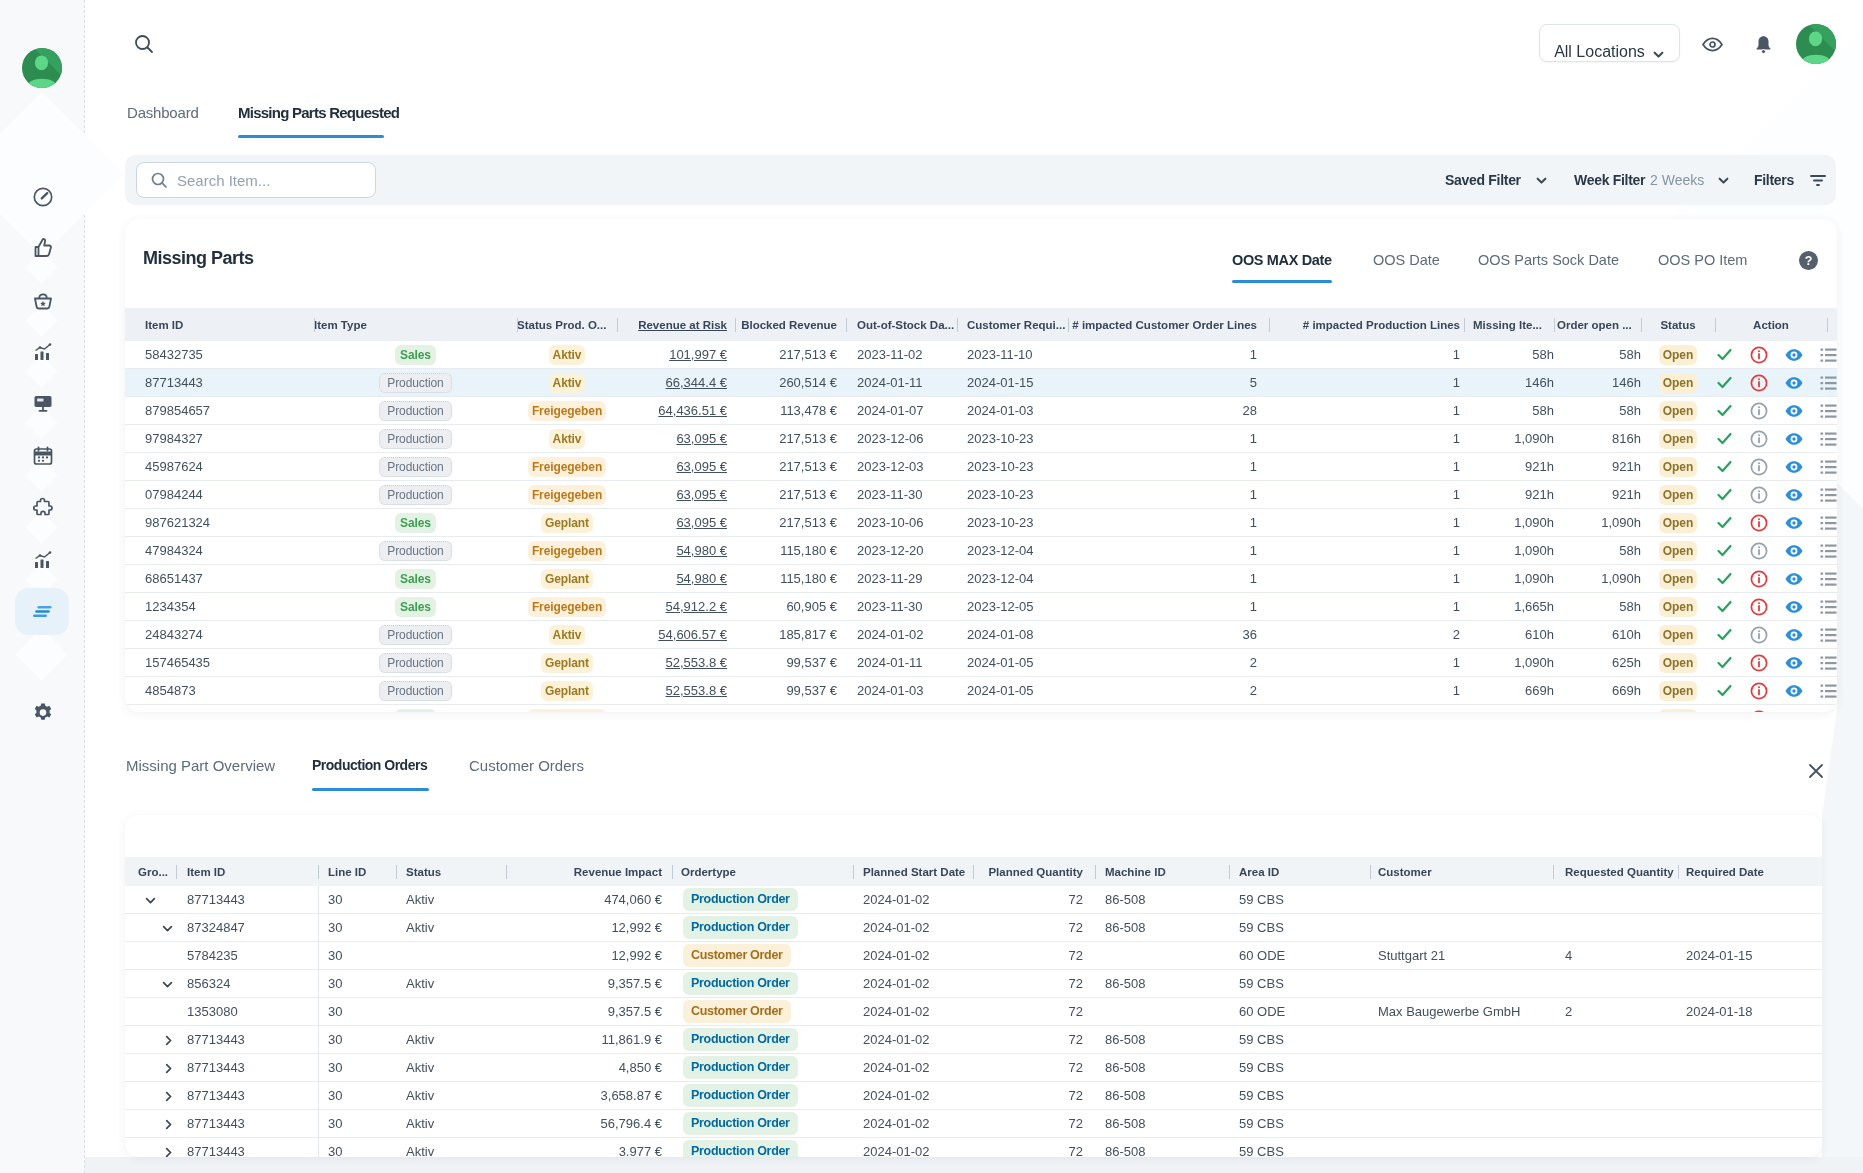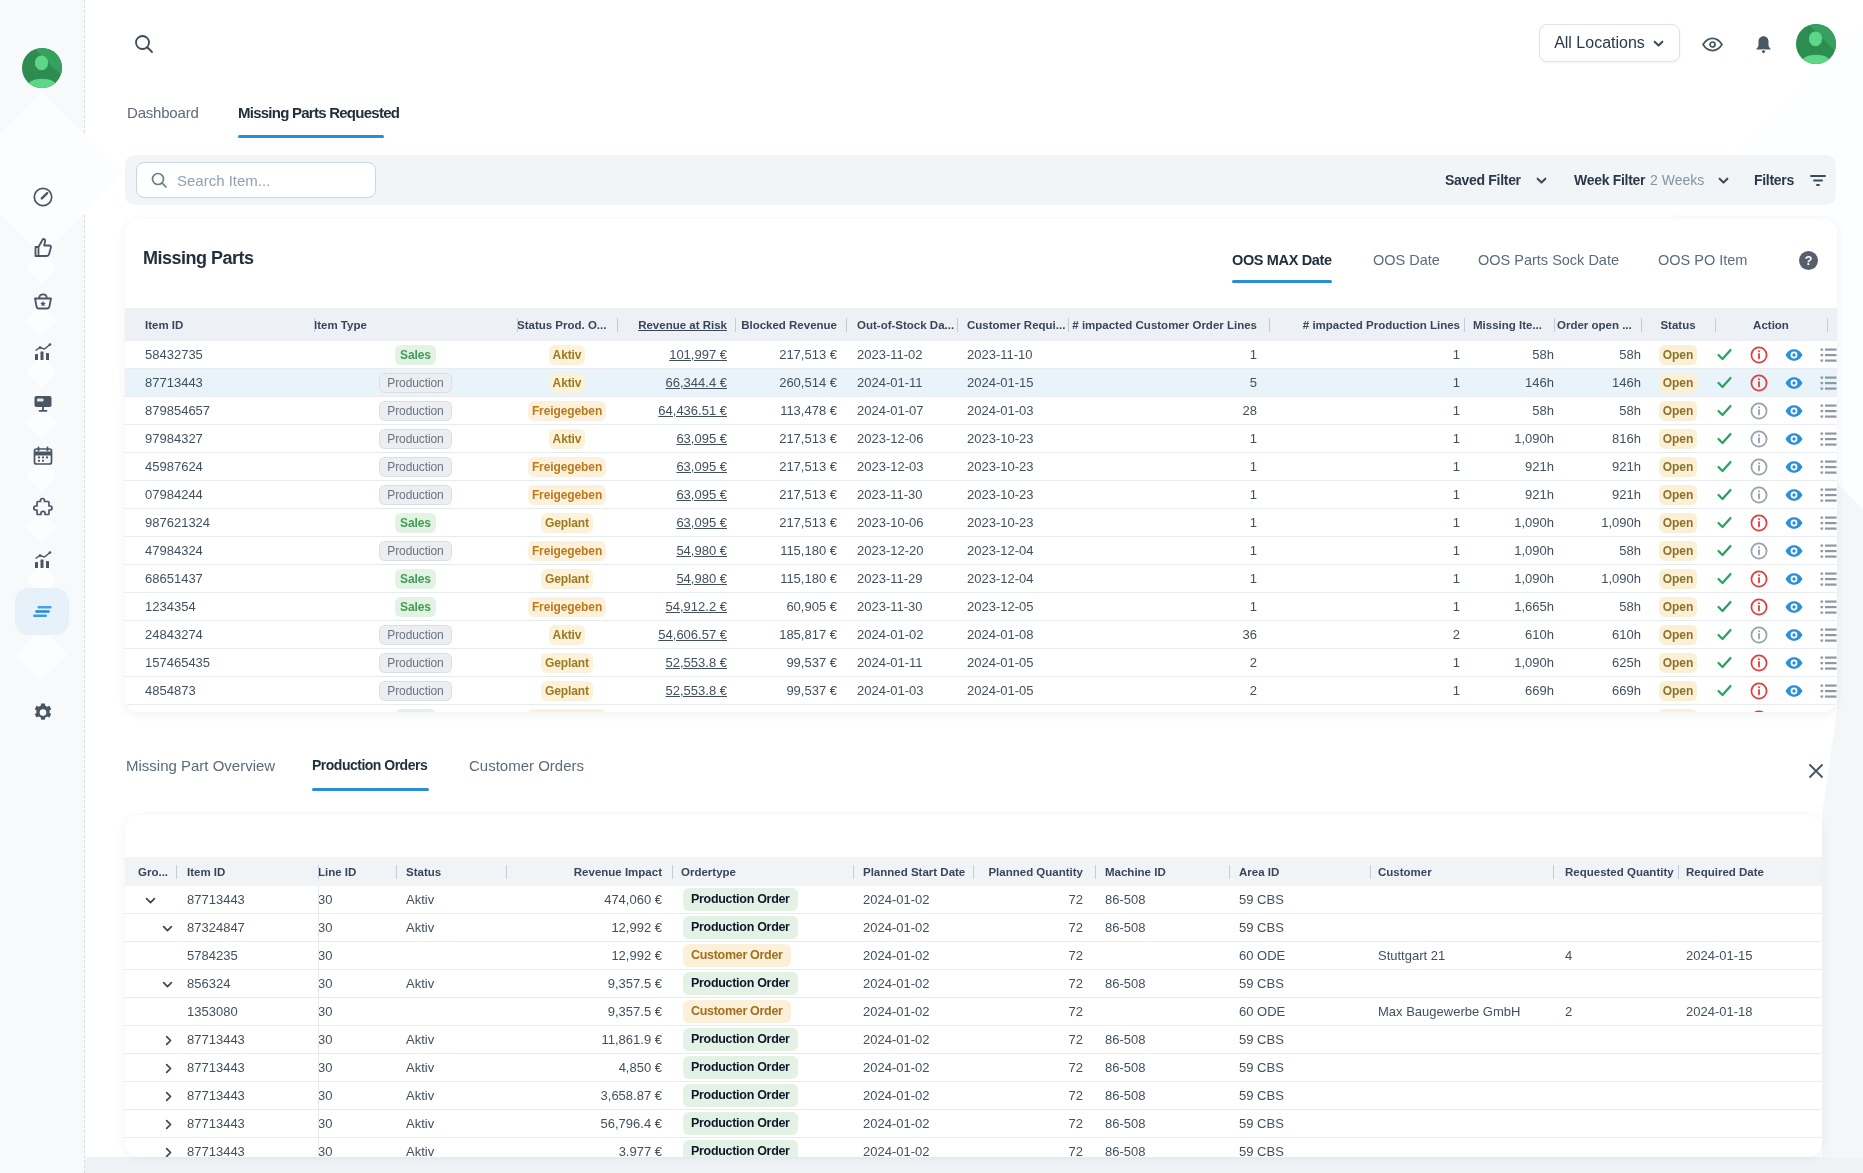--- a/index.html
+++ b/index.html
@@ -15,21 +15,21 @@
   display:flex; align-items:center; justify-content:center; }
 #sb-avatar { position:absolute; left:22px; top:48px; z-index:2; }
 
 
 #topsearch { position:absolute; left:133px; top:33px; }
 .toptab { position:absolute; top:104px; font-size:15px; color:#5d6b7a; letter-spacing:-0.2px; }
 .toptab.on { color:#22303e; font-weight:bold; letter-spacing:-0.75px; }
 #tabline { position:absolute; left:238px; top:135px; width:146px; height:3px; background:#2b8dd6; border-radius:2px; }
 #locbtn { position:absolute; left:1539px; top:24px; width:141px; height:38px; background:#fff;
   border:1px solid #dce3e9; border-radius:8px; box-shadow:0 1px 2px rgba(40,60,80,.05);
-  font-size:16px; color:#2b3847; display:flex; align-items:center; justify-content:center; gap:7px; }
+  font-size:16px; color:#2b3847; display:flex; align-items:flex-end; justify-content:center; gap:7px; }
 #eyetop { position:absolute; left:1702px; top:36px; }
 #belltop { position:absolute; left:1755px; top:35px; }
 #avtop { position:absolute; left:1796px; top:24px; }
 #av-tri { position:absolute; left:1730px; top:8px; width:520px; height:520px; transform:rotate(45deg); background:#fdfeff; z-index:0; }
 #rbg1 { position:absolute; left:1837px; top:100px; width:26px; height:612px; background:#f4f7f9; }
 #rbg2 { position:absolute; left:1822px; top:712px; width:41px; height:103px; background:#f4f7f9;
   clip-path:polygon(36% 0, 100% 0, 100% 100%, 0 100%); }
 #rbg3 { position:absolute; left:1822px; top:815px; width:41px; height:342px; background:#f4f7f9; }
 
 
@@ -71,21 +71,21 @@
 .c6{left:721px;width:111px;text-align:left;padding-left:11px;}
 .c7{left:832px;width:111px;text-align:left;padding-left:10px;}
 .c8{left:943px;width:201px;text-align:right;padding-right:12px;}
 .c9{left:1144px;width:200px;text-align:center;padding-right:9px;padding-left:16px;}
 .c10{left:1344px;width:85px;text-align:left;padding-left:4px;}
 .c11{left:1429px;width:87px;text-align:left;padding-left:3px;}
 .c12{left:1516px;width:74px;text-align:center;}
 .c13{left:1590px;width:112px;text-align:center;}
 .b1{left:0px;width:51px;text-align:left;padding-left:13px;}
 .b2{left:51px;width:142px;text-align:left;padding-left:11px;}
-.b3{left:193px;width:78px;text-align:center;}
+.b3{left:193px;width:78px;text-align:center;padding-left:10px;}
 .b4{left:271px;width:110px;text-align:left;padding-left:10px;}
 .b5{left:381px;width:166px;text-align:right;padding-right:10px;}
 .b6{left:547px;width:181px;text-align:left;padding-left:9px;}
 .b7{left:728px;width:120px;text-align:left;padding-left:10px;}
 .b8{left:848px;width:122px;text-align:right;padding-right:12px;}
 .b9{left:970px;width:134px;text-align:left;padding-left:10px;}
 .b10{left:1104px;width:141px;text-align:left;padding-left:10px;}
 .b11{left:1245px;width:183px;text-align:left;padding-left:8px;}
 .b12{left:1428px;width:125px;text-align:left;padding-left:12px;}
 .b13{left:1553px;width:144px;text-align:left;padding-left:8px;}
@@ -96,21 +96,21 @@
 .r1.hl { background:#e9f3fa; }
 .acticons { position:absolute; left:1591px; top:50%; transform:translateY(-50%); display:flex; align-items:center; gap:17px; height:18px; }
 
 
 .chip { display:inline-block; padding:4px 5px; border-radius:6px; font-size:12px; font-weight:bold; line-height:1; letter-spacing:-0.1px; }
 .chip-sales { background:#e3f2e5; color:#3ea050; }
 .chip-prod { background:#eceef1; color:#697582; outline:1px dotted #c9cfd7; outline-offset:-1px; font-weight:normal; padding:4px 8px; }
 .chip-amber { background:#fcf2d9; color:#9d7a20; padding:4px 4px; }
 .chip-orange { background:#fdf1dd; color:#bb7a1a; padding:4px 4px; }
 .chip-open { background:#fbf0d6; color:#8d7327; padding:4px 4px; }
-.chip-po { background:#e3f2e5; color:#0f172a; padding:5px 8px; font-size:12.5px; letter-spacing:-0.3px; }
+.chip-po { background:#e3f2e5; color:#0369a1; padding:5px 8px; font-size:12.5px; letter-spacing:-0.3px; }
 .chip-co { background:#fbf0d9; color:#a36f1c; padding:5px 8px; font-size:12.5px; letter-spacing:-0.3px; }
 
 
 .sec2tab { position:absolute; top:757px; font-size:15px; color:#5d6b7a; z-index:3; }
 .sec2tab.on { color:#22303e; font-weight:bold; font-size:14px; letter-spacing:-0.5px; }
 #sec2line { position:absolute; left:312px; top:788px; width:117px; height:3px; background:#2b8dd6; border-radius:2px; z-index:3; }
 #xclose { position:absolute; left:1808px; top:763px; z-index:3; }
 
 #exportbar { position:absolute; left:0; top:0; width:100%; height:42px; background:#f1f5f8;
   border-bottom:1px solid #fff; display:flex; align-items:center; gap:9px; padding-left:25px;

